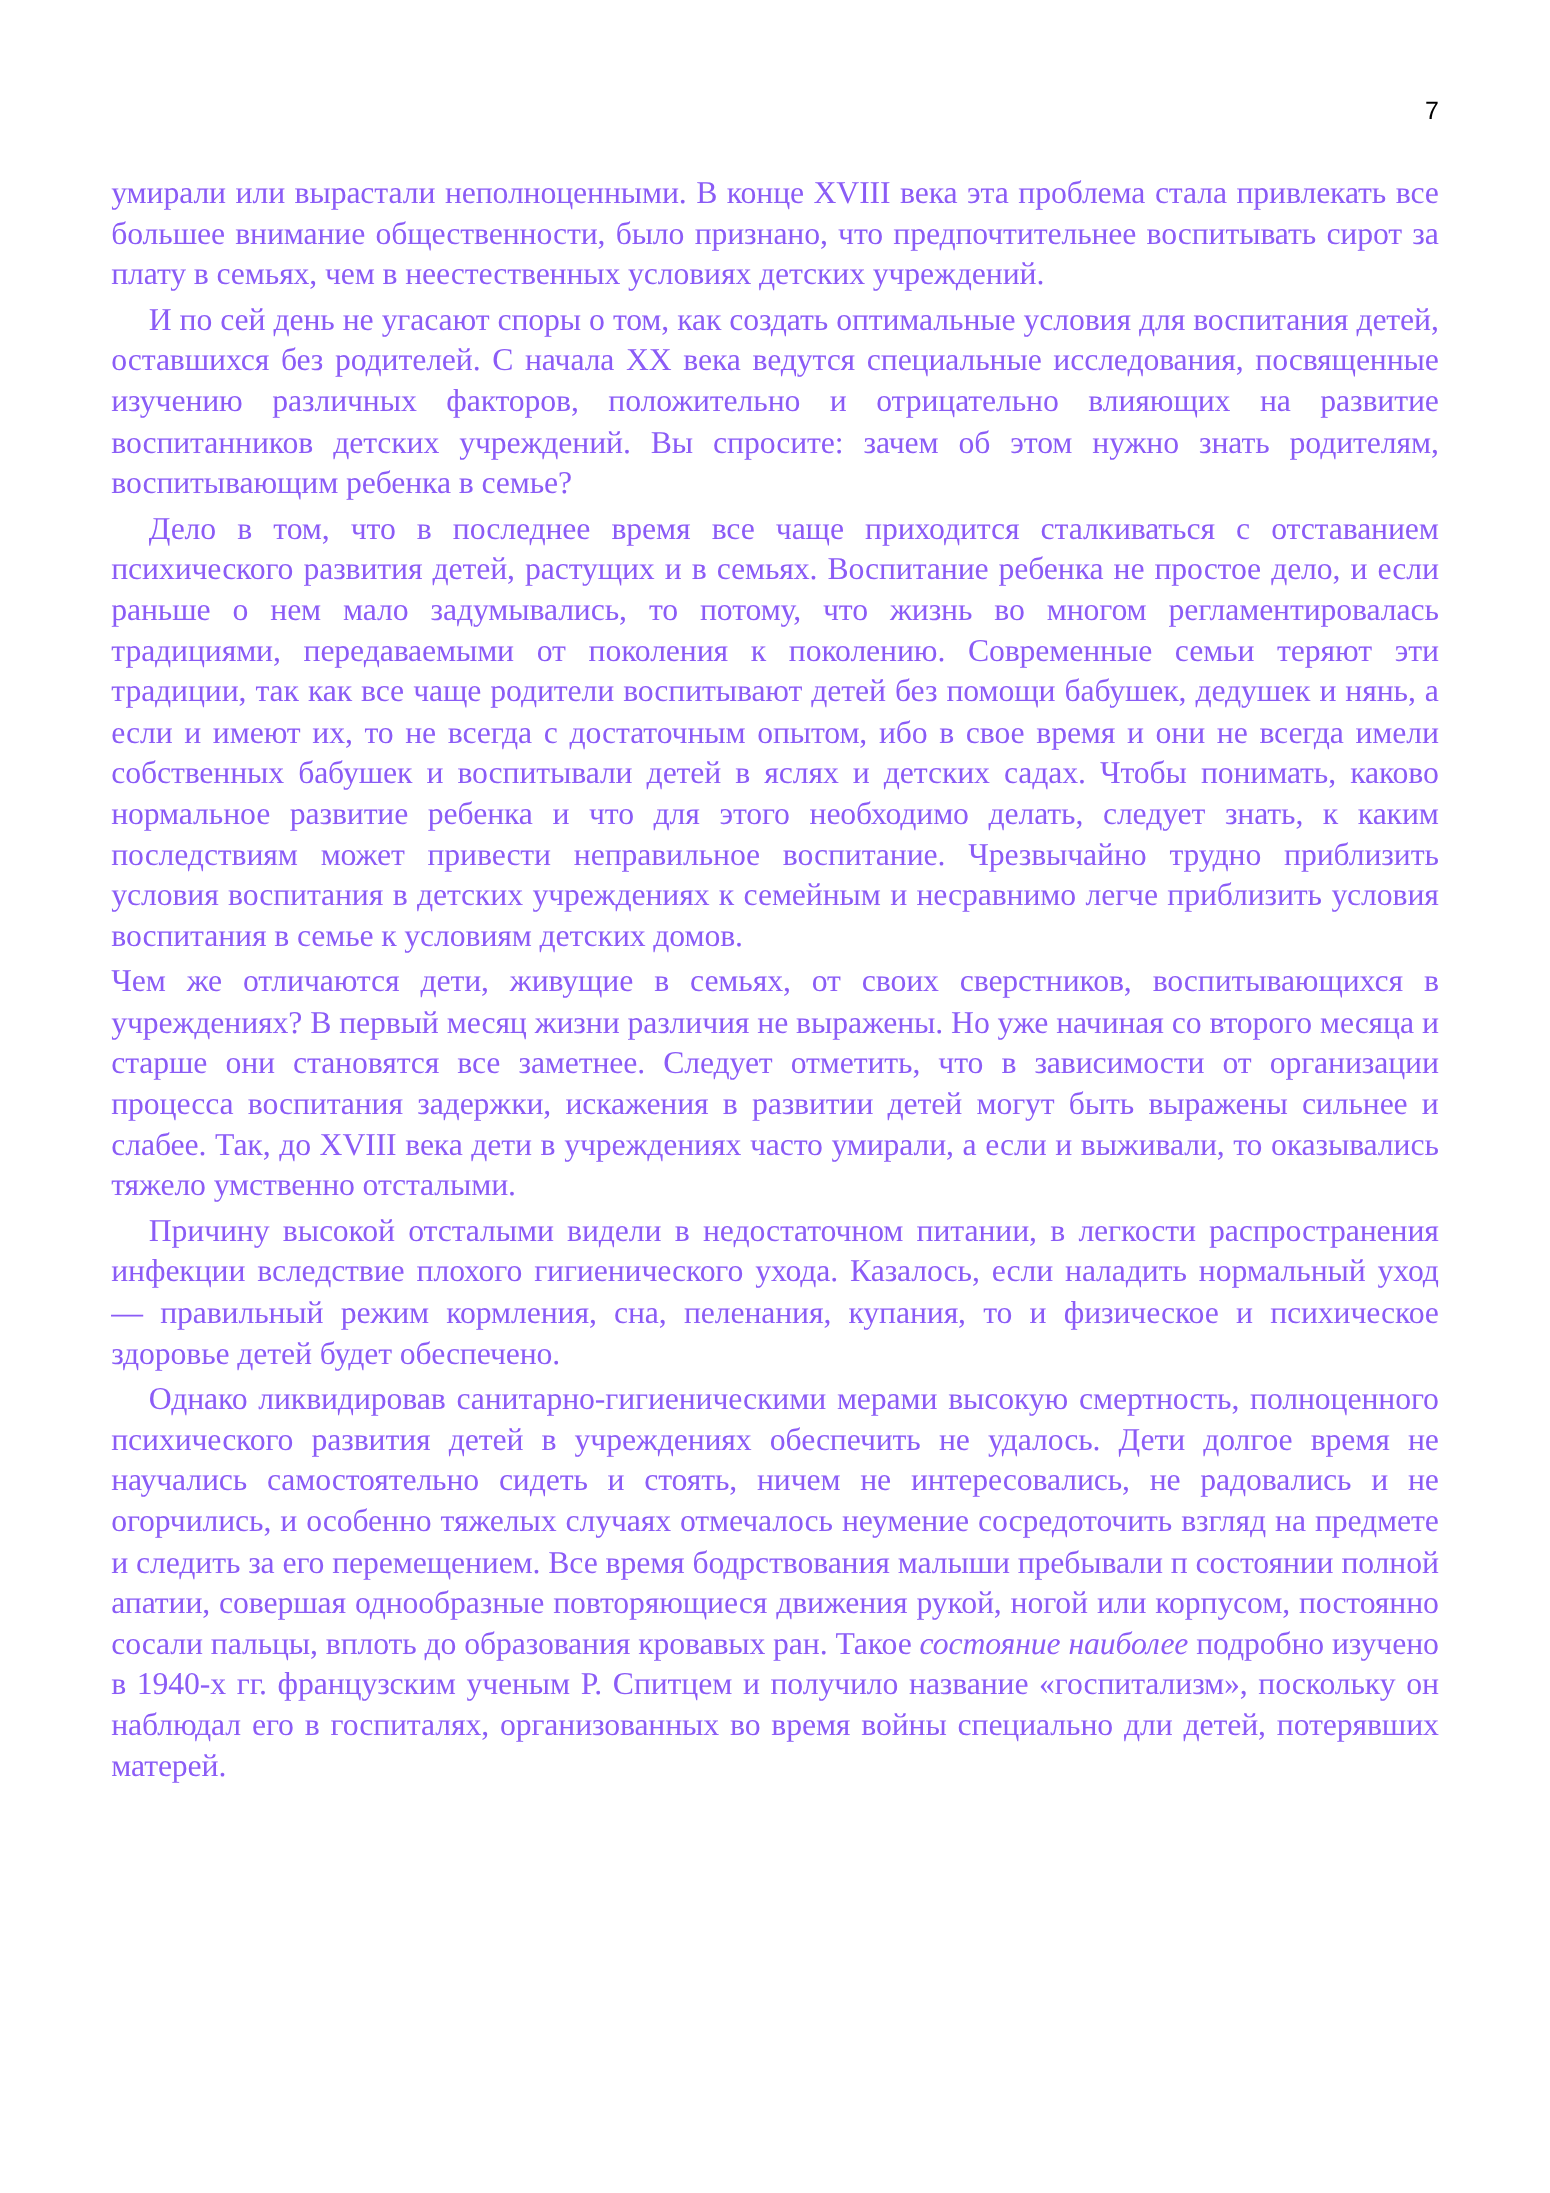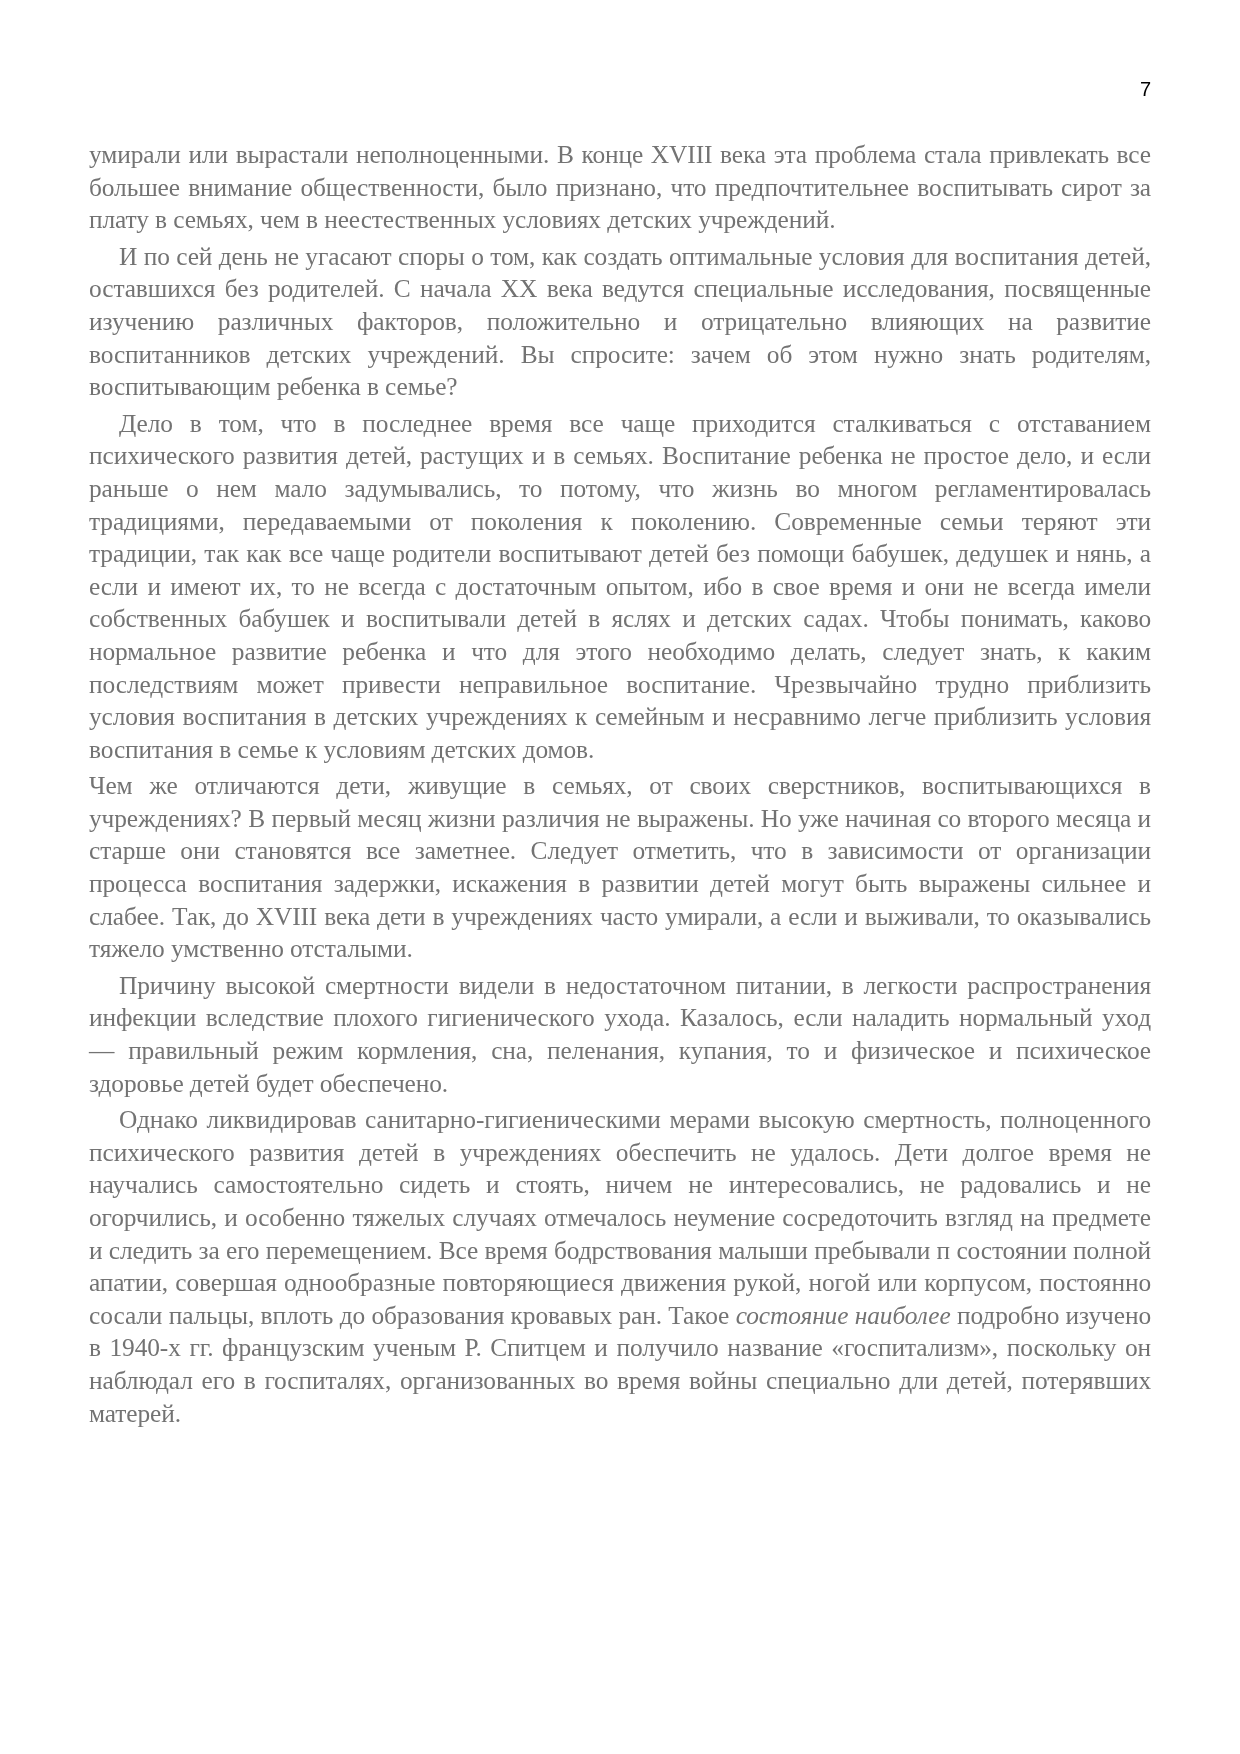--- a/index.html
+++ b/index.html
@@ -4,32 +4,32 @@
 <style>
   html, body { margin: 0; padding: 0; background: #ffffff; }
   body { width: 1240px; height: 1754px; position: relative; overflow: hidden; }
   .page-number {
     position: absolute; top: 78px; left: 1140px;
     font-family: "Liberation Sans", sans-serif; font-size: 20px; color: #000;
   }
   .content {
     position: absolute; top: 138px; left: 89px; width: 1062px;
     font-family: "Liberation Serif", serif; font-size: 25.4px; line-height: 32.6px;
-    color: #737373; text-align: justify; letter-spacing: -0.1px;
+    color: #8b5cf6; text-align: justify; letter-spacing: -0.1px;
   }
   .content p { margin: 0 0 4px 0; }
   .content p.indent { text-indent: 30px; }
   .content p.noindent { text-indent: 0; margin-top: -4px; }
   em { }
 </style>
 </head>
 <body>
 
 <div class="page-number">7</div>
 
 <div class="content">
   <p class="noindent" style="margin-top:0">умирали или вырастали неполноценными. В конце XVIII века эта проблема стала привлекать все большее внимание общественности, было признано, что предпочтительнее воспитывать сирот за плату в семьях, чем в неестественных условиях детских учреждений.</p>
   <p class="indent">И по сей  день не угасают споры о том, как создать оптимальные условия для воспитания детей, оставшихся без родителей. С начала XX века ведутся специальные исследования, посвященные изучению различных факторов, положительно и отрицательно влияющих на развитие воспитанников детских учреждений. Вы спросите: зачем об этом нужно знать родителям, воспитывающим ребенка в семье?</p>
   <p class="indent">Дело в том, что в последнее время все чаще приходится сталкиваться с отставанием психического развития детей, растущих и в семьях. Воспитание ребенка не простое дело, и если раньше о нем мало задумывались, то потому, что жизнь во многом регламентировалась традициями, передаваемыми от поколения к поколению. Современные семьи теряют эти традиции, так как все чаще родители воспитывают детей без помощи бабушек, дедушек и нянь, а если и имеют их, то не всегда с достаточным опытом, ибо в свое время и они не всегда имели собственных бабушек и воспитывали детей в яслях и детских садах. Чтобы понимать, каково нормальное развитие ребенка и что для этого необходимо делать, следует знать, к каким последствиям может привести неправильное воспитание. Чрезвычайно трудно приблизить условия воспитания в детских учреждениях к семейным и несравнимо легче приблизить условия воспитания в семье к условиям детских домов.</p>
   <p class="noindent" style="margin-top:0">Чем же отличаются дети, живущие в семьях, от своих сверстников, воспитывающихся в учреждениях? В первый месяц жизни различия не выражены. Но  уже начиная со второго месяца и старше они становятся все заметнее. Следует отметить, что в зависимости от организации процесса воспитания задержки, искажения в развитии детей могут быть выражены сильнее и слабее. Так, до XVIII века дети в учреждениях часто умирали, а если и выживали, то оказывались тяжело умственно отсталыми.</p>
-  <p class="indent">Причину высокой смертности видели в недостаточном питании, в легкости распространения инфекции вследствие плохого гигиенического ухода. Казалось, если наладить нормальный уход — правильный режим кормления, сна, пеленания, купания, то и физическое и психическое здоровье детей будет обеспечено.</p>
+  <p class="indent">Причину высокой отсталыми видели в недостаточном питании, в легкости распространения инфекции вследствие плохого гигиенического ухода. Казалось, если наладить нормальный уход — правильный режим кормления, сна, пеленания, купания, то и физическое и психическое здоровье детей будет обеспечено.</p>
   <p class="indent"><span>Однако ликвидировав санитарно-гигиеническими мерами высокую смертность, полноценного психического развития детей в учреждениях  обеспечить не удалось. Дети долгое время не научались самостоятельно сидеть и стоять, ничем не интересовались, не радовались и не огорчились, и особенно тяжелых случаях отмечалось неумение сосредоточить взгляд на предмете и следить за его перемещением. Все время бодрствования малыши пребывали п состоянии полной апатии, совершая однообразные повторяющиеся движения рукой, ногой или корпусом, постоянно сосали пальцы, вплоть до образования  кровавых ран. Такое </span><em>состояние наиболее</em><span> подробно изучено в 1940-х гг. французским ученым Р. Спитцем и получило название «госпитализм», поскольку он наблюдал его в госпиталях, организованных во время войны специально дли детей, потерявших матерей.</span></p>
 </div>
 
 </body></html>

